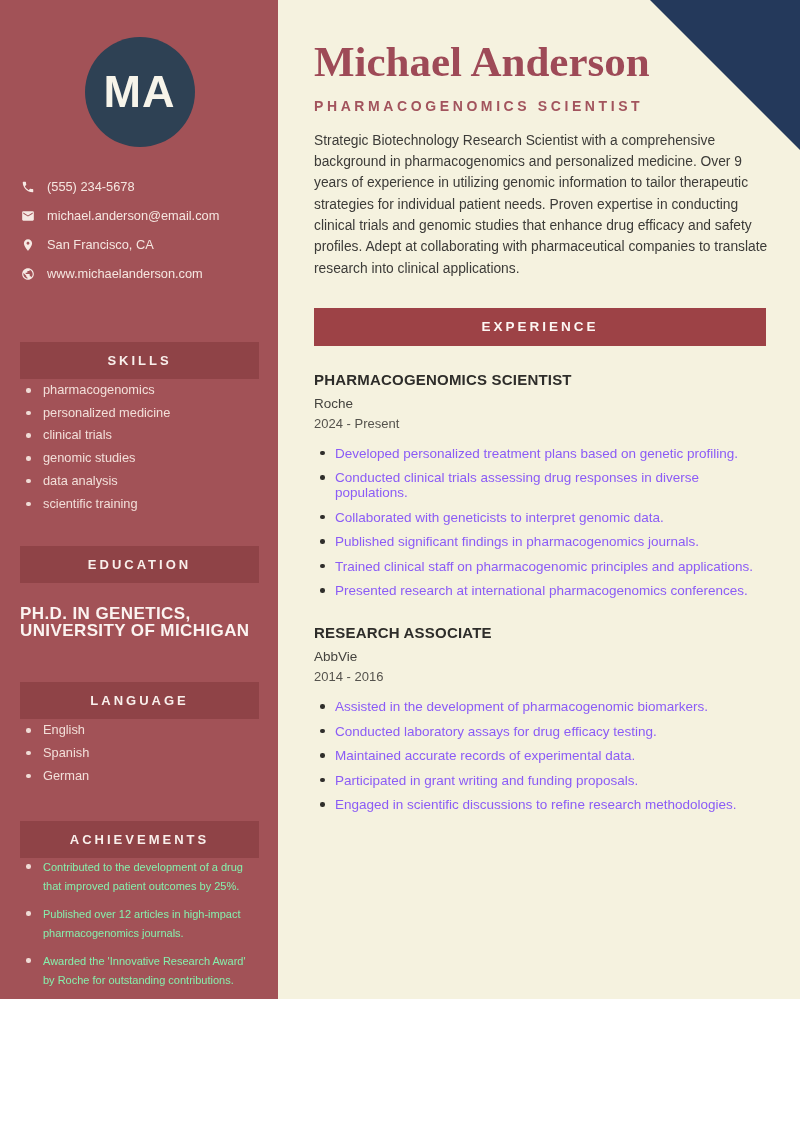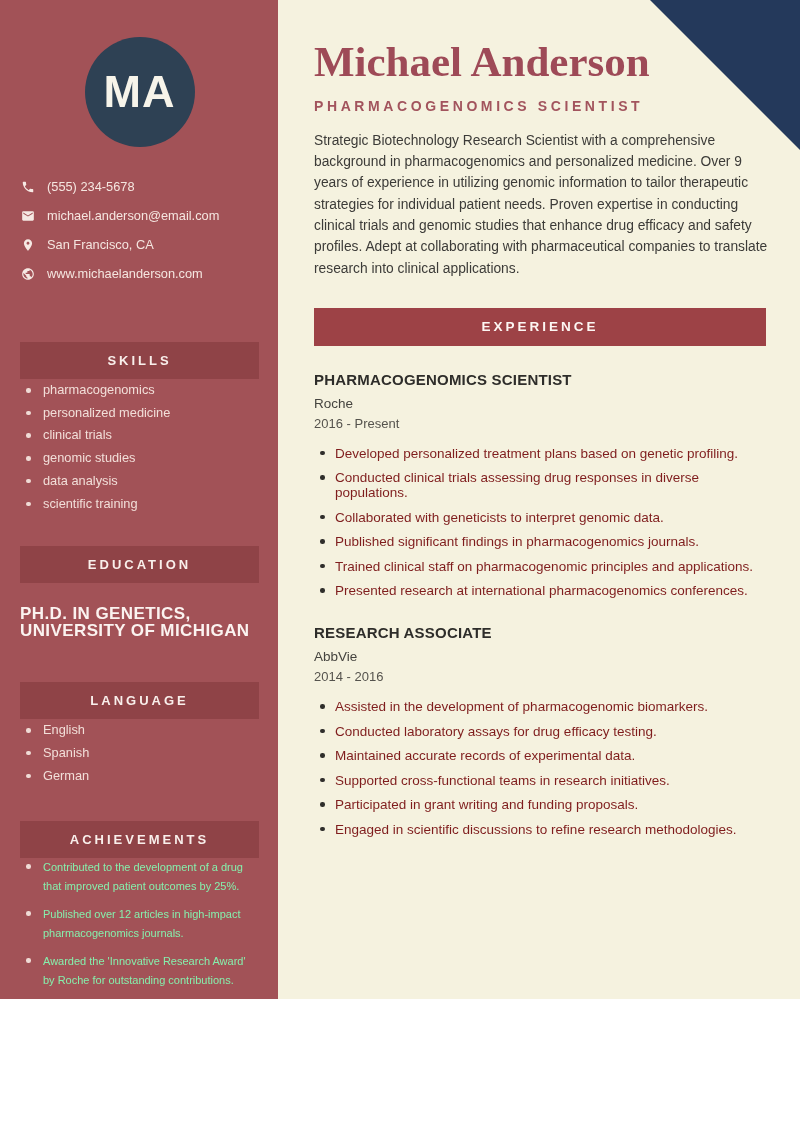--- a/index.html
+++ b/index.html
@@ -149,21 +149,21 @@
   }
   .company { margin-top: 8px; font-size: 13.5px; color: #45443f; }
   .dates { margin-top: 5px; font-size: 13px; color: #55534d; }
   ul.bullets { list-style: none; margin: 15px 0 0 0; padding: 0; }
   .bullets li {
     position: relative;
     padding-left: 21px;
     font-size: 13.5px;
     line-height: 15px;
     margin-bottom: 9.5px;
-    color: #7f1d1d;
+    color: #8b5cf6;
   }
   .bullets li::before {
     content: "";
     position: absolute;
     left: 6px; top: 5px;
     width: 4.5px; height: 4.5px;
     border-radius: 50%;
     background: #2f2e2b;
   }
 </style>
@@ -257,39 +257,38 @@
     <div class="job-title-main">PHARMACOGENOMICS SCIENTIST</div>
     <p class="summary">Strategic Biotechnology Research Scientist with a comprehensive background in pharmacogenomics and personalized medicine. Over 9 years of experience in utilizing genomic information to tailor therapeutic strategies for individual patient needs. Proven expertise in conducting clinical trials and genomic studies that enhance drug efficacy and safety profiles. Adept at collaborating with pharmaceutical companies to translate research into clinical applications.</p>
 
     <div class="banner">
       <span>EXPERIENCE</span>
     </div>
 
     <section class="job">
       <h3>PHARMACOGENOMICS SCIENTIST</h3>
       <div class="company">Roche</div>
-      <div class="dates">2016 - Present</div>
+      <div class="dates">2024 - Present</div>
       <ul class="bullets">
         <li>Developed personalized treatment plans based on genetic profiling.</li>
         <li>Conducted clinical trials assessing drug responses in diverse populations.</li>
         <li>Collaborated with geneticists to interpret genomic data.</li>
         <li>Published significant findings in pharmacogenomics journals.</li>
         <li>Trained clinical staff on pharmacogenomic principles and applications.</li>
         <li>Presented research at international pharmacogenomics conferences.</li>
       </ul>
     </section>
 
     <section class="job">
       <h3>RESEARCH ASSOCIATE</h3>
       <div class="company">AbbVie</div>
       <div class="dates">2014 - 2016</div>
       <ul class="bullets">
         <li>Assisted in the development of pharmacogenomic biomarkers.</li>
         <li>Conducted laboratory assays for drug efficacy testing.</li>
         <li>Maintained accurate records of experimental data.</li>
-        <li>Supported cross-functional teams in research initiatives.</li>
         <li>Participated in grant writing and funding proposals.</li>
         <li>Engaged in scientific discussions to refine research methodologies.</li>
       </ul>
     </section>
   </main>
 
 </div>
 
 </body></html>

